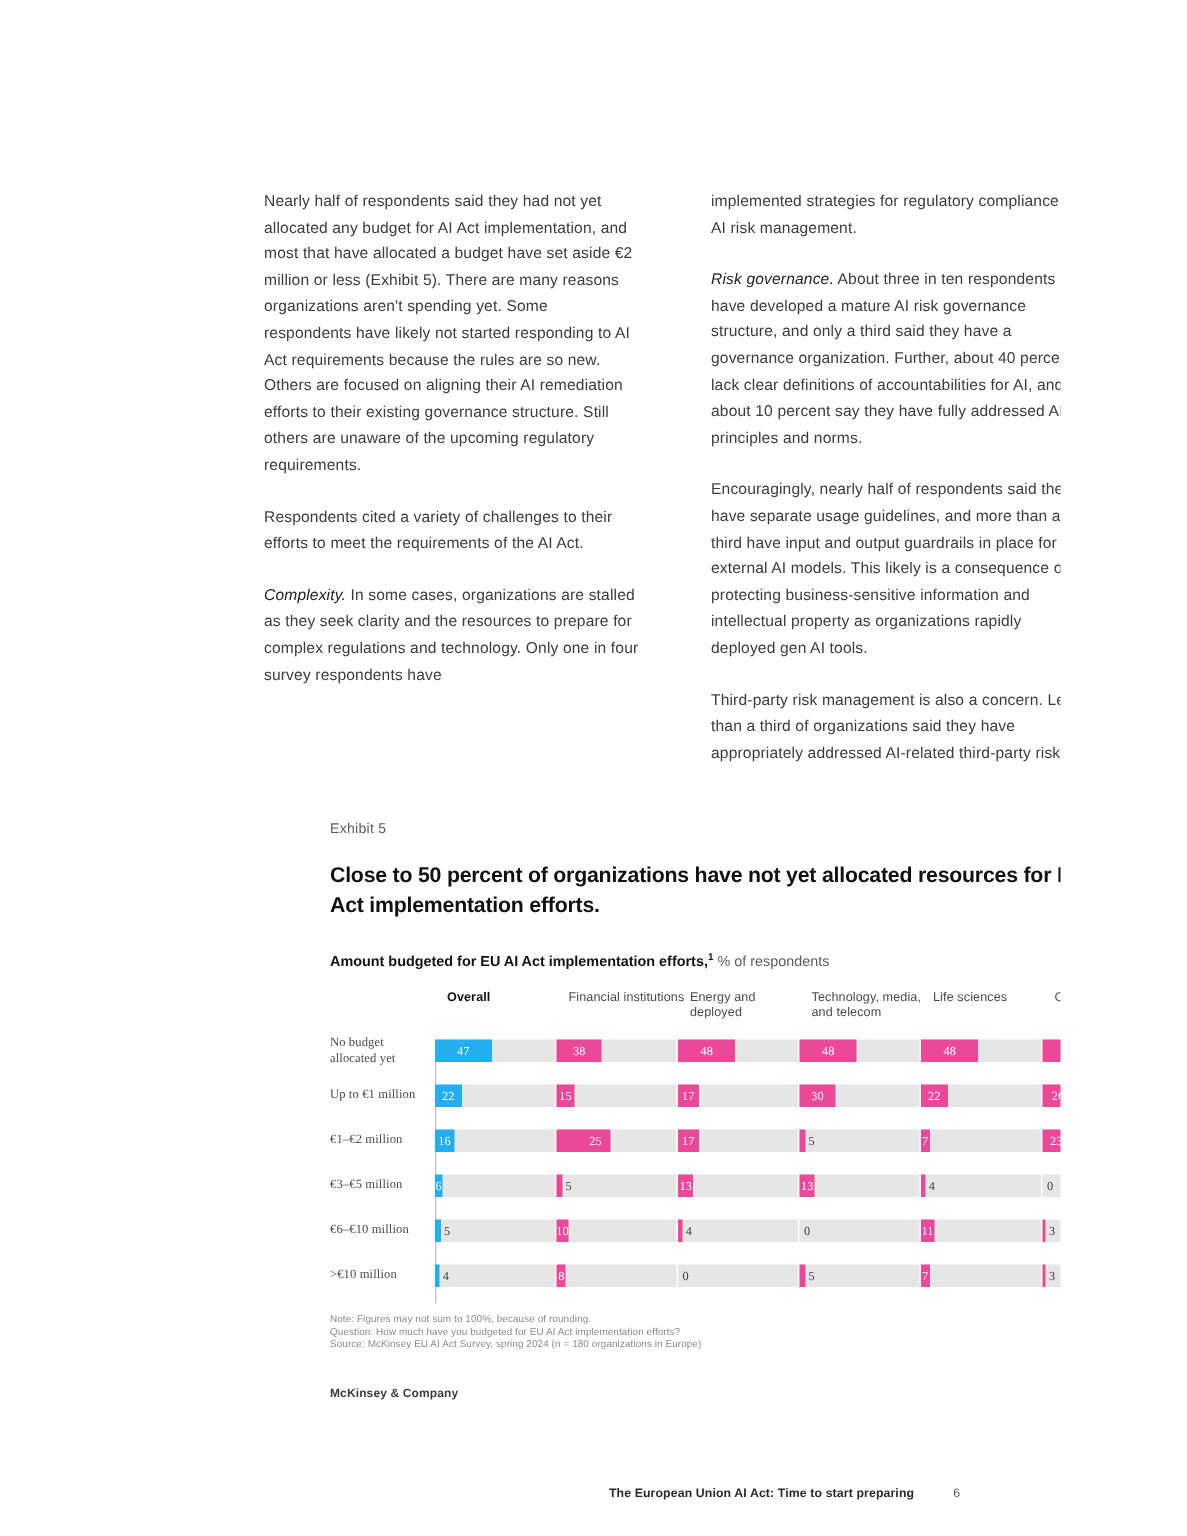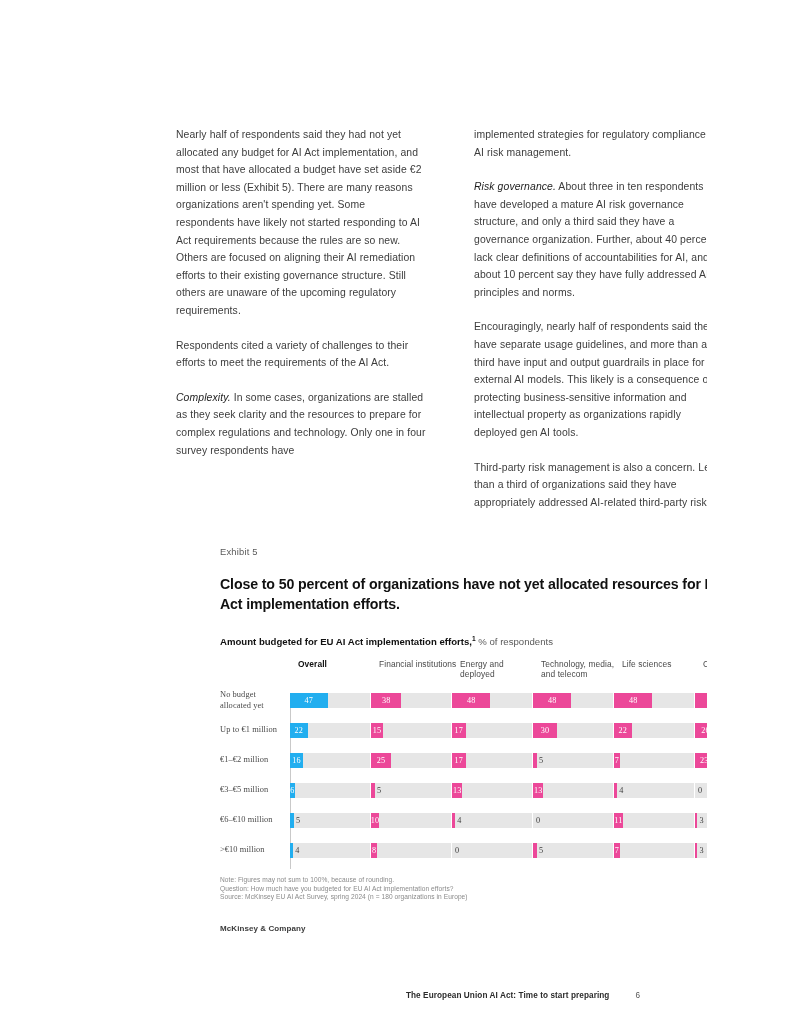--- a/index.html
+++ b/index.html
@@ -368,21 +368,21 @@
             </div>
             <div class="chart-row">
               <div class="row-label">€1–€2 million</div>
               <div class="cells">
                 <div class="cell">
                   <div class="bar accent" style="width: 16%;">
                     <span class="val">16</span>
                   </div>
                 </div>
                 <div class="cell">
-                  <div class="bar" style="width: 25%;">
+                  <div class="bar" style="width: 25%; padding-left: 16px;">
                     <span class="val">25</span>
                   </div>
                 </div>
                 <div class="cell">
                   <div class="bar" style="width: 17%;">
                     <span class="val">17</span>
                   </div>
                 </div>
                 <div class="cell">
                   <div class="bar" style="width: 5%;">

